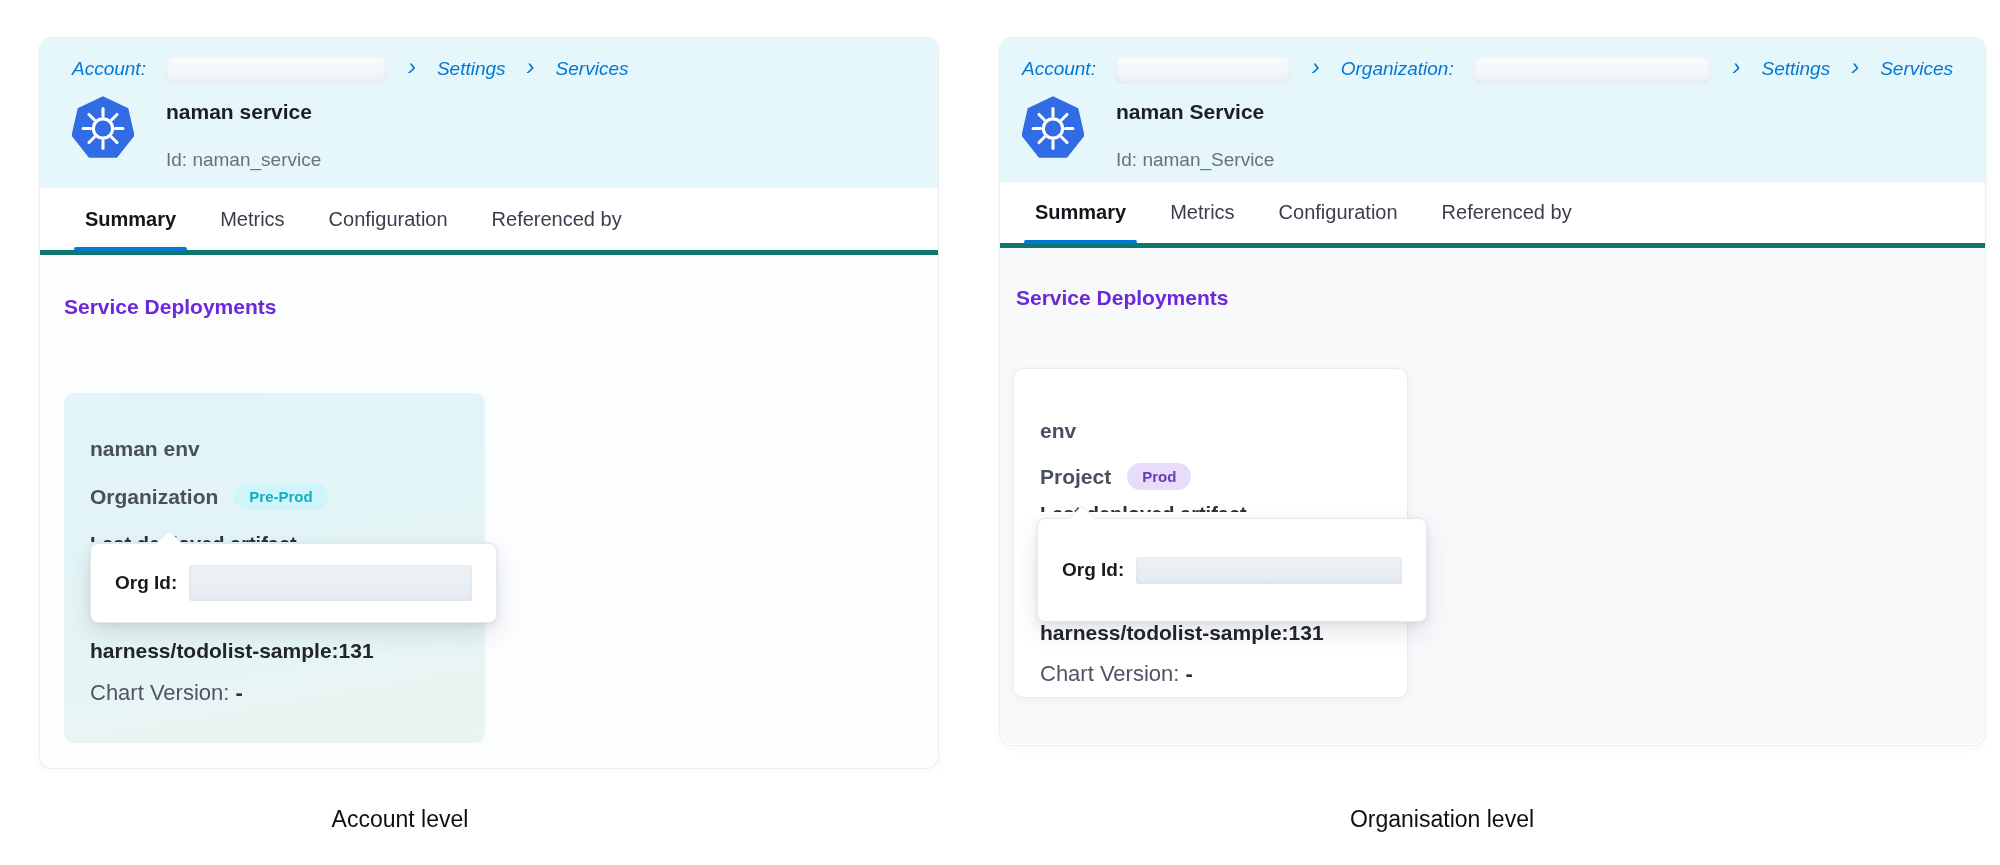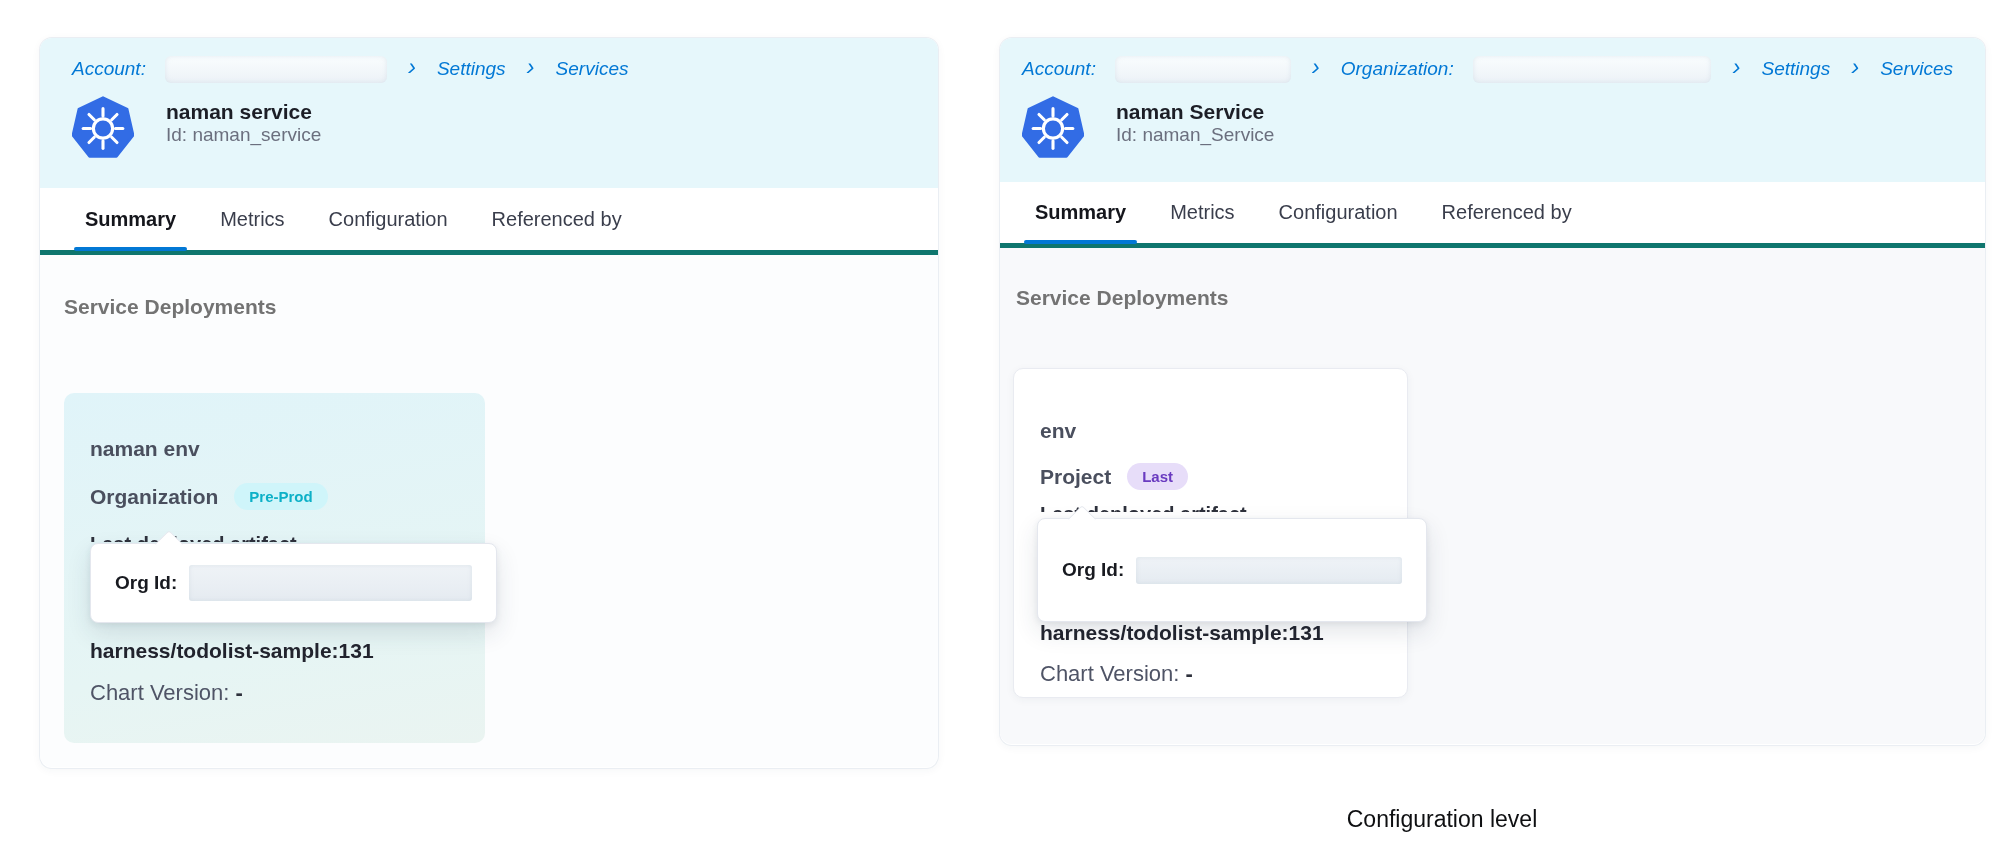--- a/index.html
+++ b/index.html
@@ -39,21 +39,21 @@
     display: inline-block; border-radius: 6px;
     background: linear-gradient(180deg, #fafdfe 0%, #ecf2f7 100%);
     box-shadow: inset 0 0 5px rgba(165,185,205,.28);
   }
   .redact-bc { height: 27px; }
 
   
   .service-row { display: flex; align-items: flex-start; gap: 32px; margin-top: 12px; }
   .k8s-badge { flex: 0 0 auto; width: 62px; height: 65px; }
   .service-name { font-size: 21px; font-weight: 700; color: #1c1e26; margin-top: 4px; }
-  .service-id   { font-size: 19px; color: #6b6f7e; margin-top: 0; }
+  .service-id   { font-size: 19px; color: #6b6f7e; margin-top: 25px; }
 
   
   .tabbar {
     display: flex; align-items: stretch; gap: 38px;
     background: #ffffff; border-bottom: 5px solid #0f766e;
   }
   .panel-left  .tabbar { height: 67px; padding: 0 42px; }
   .panel-right .tabbar { height: 66px; padding: 0 32px; }
   .tab {
     position: relative; display: flex; align-items: center;
@@ -62,21 +62,21 @@
   .tab.active { font-weight: 700; color: #15161c; }
   .tab.active::after {
     content: ""; position: absolute; left: -8px; right: -8px; bottom: -1px;
     height: 4px; background: #0278d5; border-radius: 3px;
   }
 
   
   .content { position: relative; border-radius: 0 0 12px 12px; }
   .panel-left  .content { height: 512px; background: #fcfdfe; }
   .panel-right .content { height: 496px; background: #f8f9fb; }
-  .section-title { position: absolute; font-size: 21px; font-weight: 700; color: #737373; }
+  .section-title { position: absolute; font-size: 21px; font-weight: 700; color: #6d28d9; }
   .panel-left  .section-title { left: 24px; top: 40px; }
   .panel-right .section-title { left: 16px; top: 38px; }
 
   
   .env-card { position: absolute; border-radius: 10px; }
   .panel-left .env-card {
     left: 24px; top: 138px; width: 421px; height: 350px;
     background: linear-gradient(170deg, #e0f4f9 0%, #e6f5f4 70%, #eaf4f1 100%);
   }
   .panel-right .env-card {
@@ -258,33 +258,34 @@
       <div class="tab">Referenced by</div>
     </div>
 
     <div class="content">
       <h3 class="section-title">Service Deployments</h3>
 
       <div class="env-card">
         <div class="env-name">env</div>
         <div class="scope-row">
           <span class="scope-label">Project</span>
-          <span class="badge badge-prod">Last</span>
+          <span class="badge badge-prod">Prod</span>
         </div>
         <div class="occluded-line">Last deployed artifact</div>
         <div class="artifact">harness/todolist-sample:131</div>
         <div class="chart-version">
           <span>Chart Version:</span><b>-</b>
         </div>
       </div>
 
       <div class="tooltip tooltip-right">
         <div class="tooltip-row row-org">
           <span class="tooltip-label">Org Id:</span>
           <span class="redact redact-tip"></span>
         </div>
       </div>
     </div>
   </section>
 
-  <div class="caption caption-right">Configuration level</div>
+  <div class="caption caption-left">Account level</div>
+  <div class="caption caption-right">Organisation level</div>
 
 </div>
 
 </body></html>

